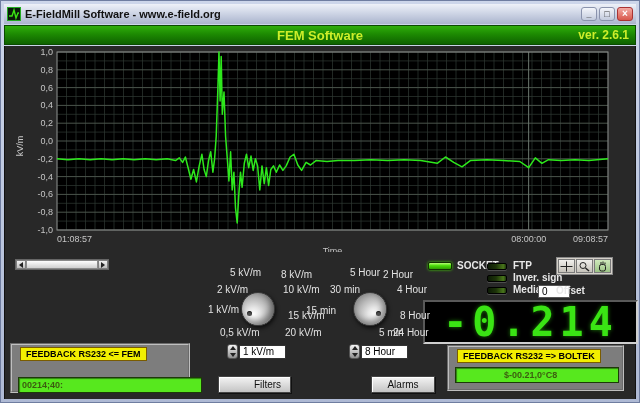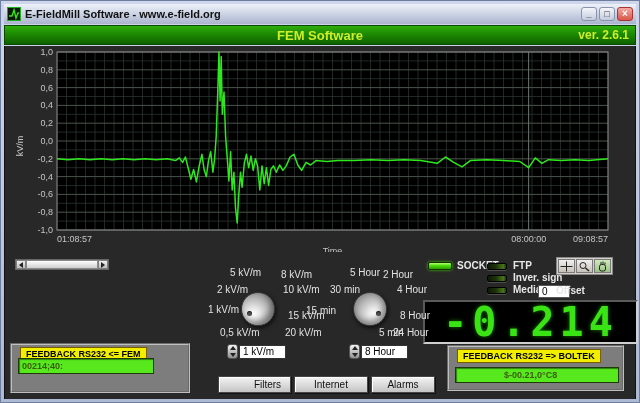--- a/index.html
+++ b/index.html
@@ -310,26 +310,25 @@
         </div>
     <div class="spinner" style="left:344px;top:298px;">
       <div class="spinarrows">
             <div class="up"></div>
             <div class="down"></div>
           </div>
       <div class="spinval">8 Hour</div>
     </div>
 
     <div class="navbtn" style="left:213px;top:330px;width:73px;padding-left:26px;">Filters</div>
-    <div class="navbtn" style="left:289px;top:330px;width:74px;">Internet</div>
     <div class="navbtn" style="left:366px;top:330px;width:64px;">Alarms</div>
 
     <div class="fbpanel" style="left:5px;top:297px;width:180px;height:50px;">
       <div class="fbtitle">FEEDBACK RS232 &lt;= FEM</div>
-      <div class="fbvalue" style="top:13px;width:136px;">00214;40:</div>
+      <div class="fbvalue" style="top:32px;width:184px;">00214;40:</div>
     </div>
     <div class="fbpanel" style="left:442px;top:299px;width:177px;height:46px;">
       <div class="fbtitle">FEEDBACK RS232 =&gt; BOLTEK</div>
       <div class="fbvalue" style="top:20px;width:164px;padding-left:48px;">$-00.21,0°C8</div>
     </div>
 
   </div>
  </div>
 </div>
 

